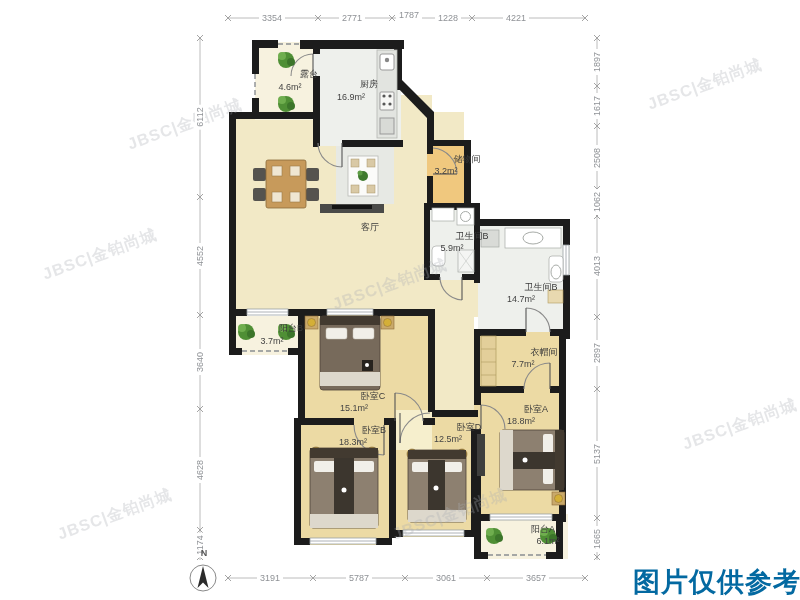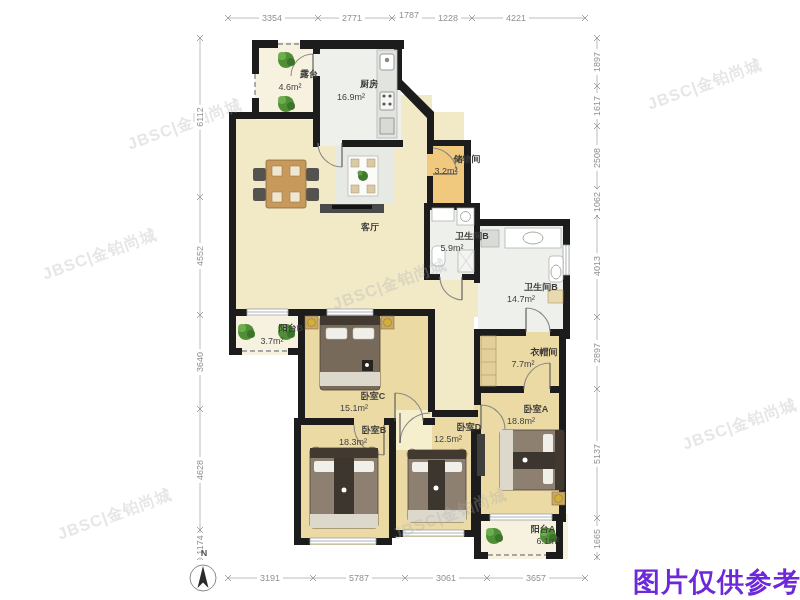--- a/index.html
+++ b/index.html
@@ -1,30 +1,30 @@
 <!DOCTYPE html>
 <html><head>
 <meta charset="utf-8">
 <style>
   html,body{margin:0;padding:0;background:#fff;width:800px;height:600px;overflow:hidden;
     font-family:"Liberation Sans","DejaVu Sans",sans-serif;}
   #stage{position:relative;width:800px;height:600px;background:#fff;}
   #plan-svg{position:absolute;left:0;top:0;z-index:1;}
   .lbl{position:absolute;z-index:3;transform:translate(-50%,-50%);color:#3a3a3a;
     font-size:9px;line-height:1;white-space:nowrap;}
-  .room-name{font-weight:bold;padding-left:40px;}
+  .room-name{font-weight:normal;padding-left:40px;}
   .room-area{font-weight:normal;color:#444;}
   .dim{position:absolute;z-index:3;transform:translate(-50%,-50%);color:#8f9296;
     font-size:9px;background:#fff;padding:0 3px;white-space:nowrap;}
   .dim.vert-l{transform:translate(-50%,-50%) rotate(-90deg);}
   .dim.vert-r{transform:translate(-50%,-50%) rotate(-90deg);}
   .wm{position:absolute;z-index:2;transform:translate(-50%,-50%) rotate(-20deg);
     color:rgba(168,171,178,0.30);font-size:16px;font-weight:bold;letter-spacing:1px;
     white-space:nowrap;pointer-events:none;}
-  #ref-note{position:absolute;z-index:4;left:633px;top:564px;color:#6d28d9;
+  #ref-note{position:absolute;z-index:4;left:633px;top:564px;color:#0369a1;
     font-size:27px;font-weight:bold;font-family:Liberation Mono, monospace;
     letter-spacing:1px;white-space:nowrap;}
   #compass-n{position:absolute;z-index:3;left:204px;top:553px;transform:translate(-50%,-50%);
     color:#555;font-size:9px;font-weight:bold;}
 </style>
 </head>
 <body>
 
 <div id="stage">
 

